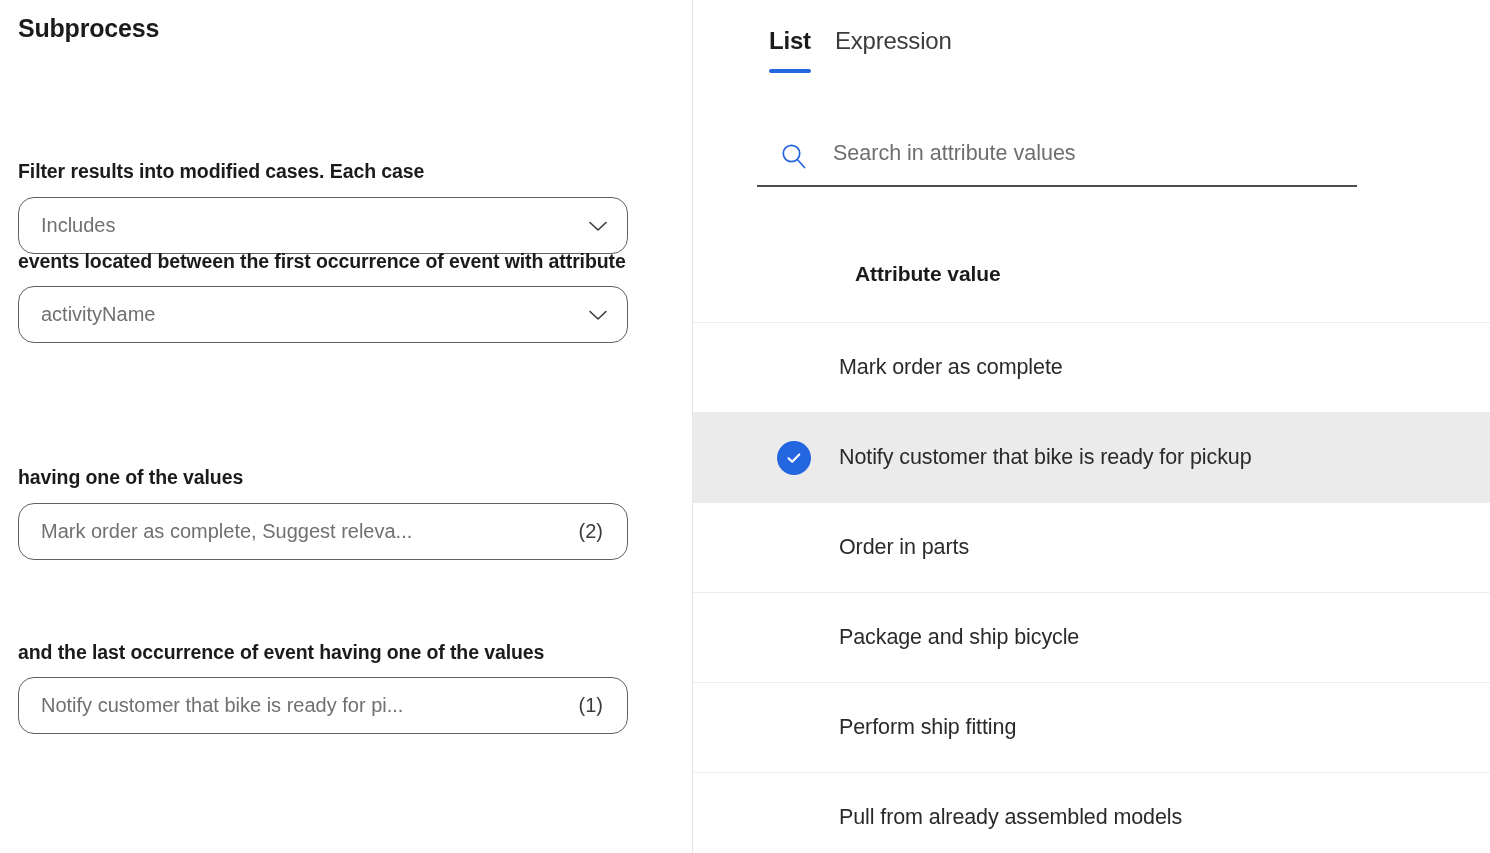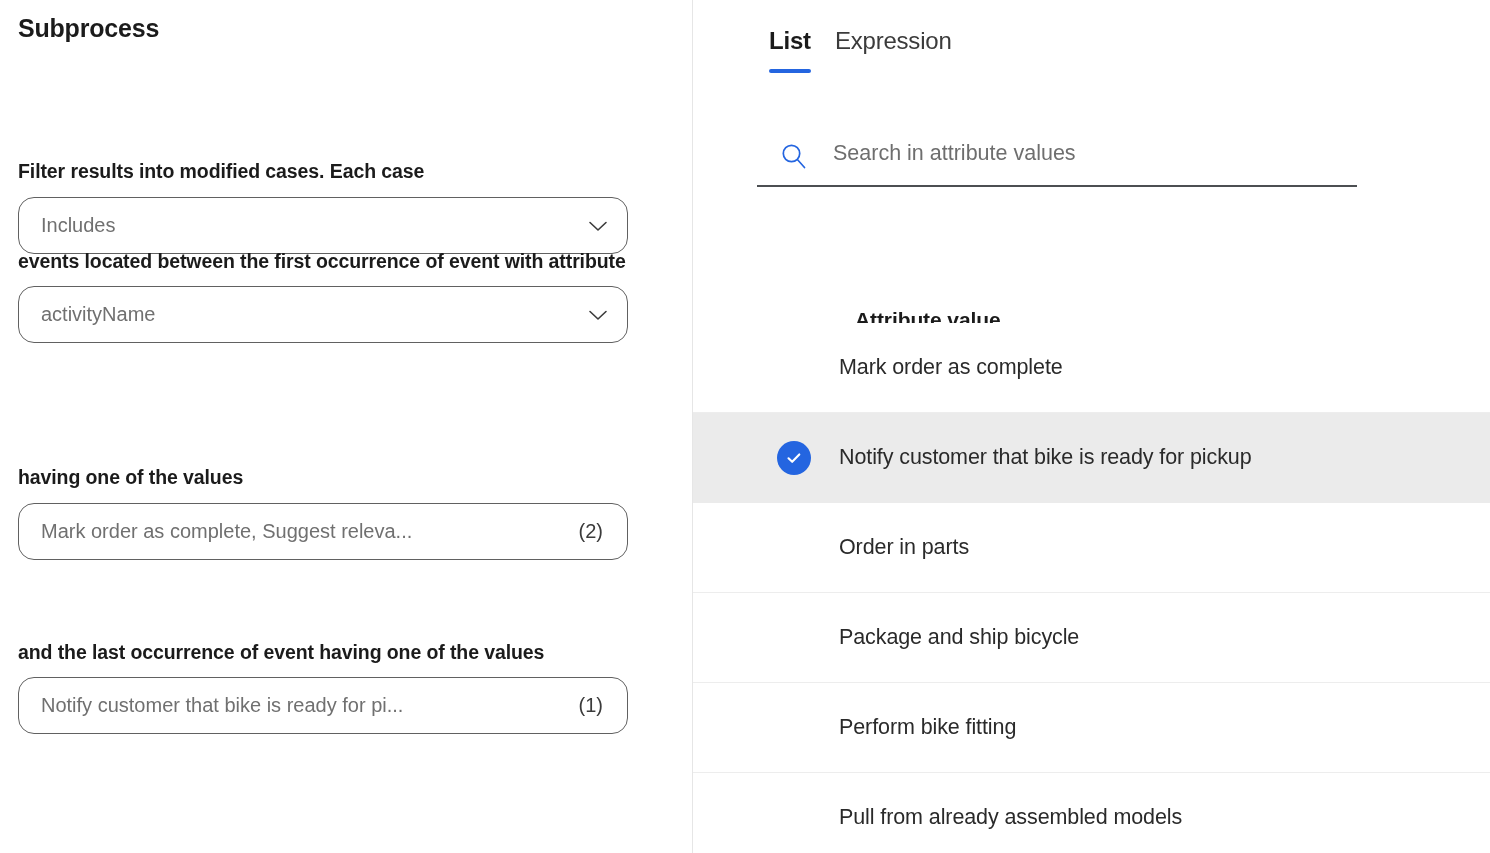--- a/index.html
+++ b/index.html
@@ -169,26 +169,26 @@
     margin-bottom: 6px;
   }
   .search-input::placeholder {
     color: #6e6e6e;
     opacity: 1;
   }
 
   .list-header {
     position: absolute;
     left: 0;
-    top: 272px;
+    top: 262px;
     width: 797px;
     height: 61px;
     box-sizing: border-box;
     display: flex;
-    align-items: flex-end;
+    align-items: flex-start;
     border-bottom: 1px solid #ededed;
   }
   .list-header-label {
     margin-left: 162px;
     font-size: 21px;
     font-weight: bold;
     color: #1b1b1b;
     letter-spacing: -0.1px;
   }
 
@@ -338,21 +338,21 @@
         <span class="row-label">Order in parts</span>
       </div>
 
       <div class="list-row">
         <span class="row-check empty"></span>
         <span class="row-label">Package and ship bicycle</span>
       </div>
 
       <div class="list-row">
         <span class="row-check empty"></span>
-        <span class="row-label">Perform bike fitting</span>
+        <span class="row-label">Perform ship fitting</span>
       </div>
 
       <div class="list-row">
         <span class="row-check empty"></span>
         <span class="row-label">Pull from already assembled models</span>
       </div>
 
     </div>
 
   </div>

